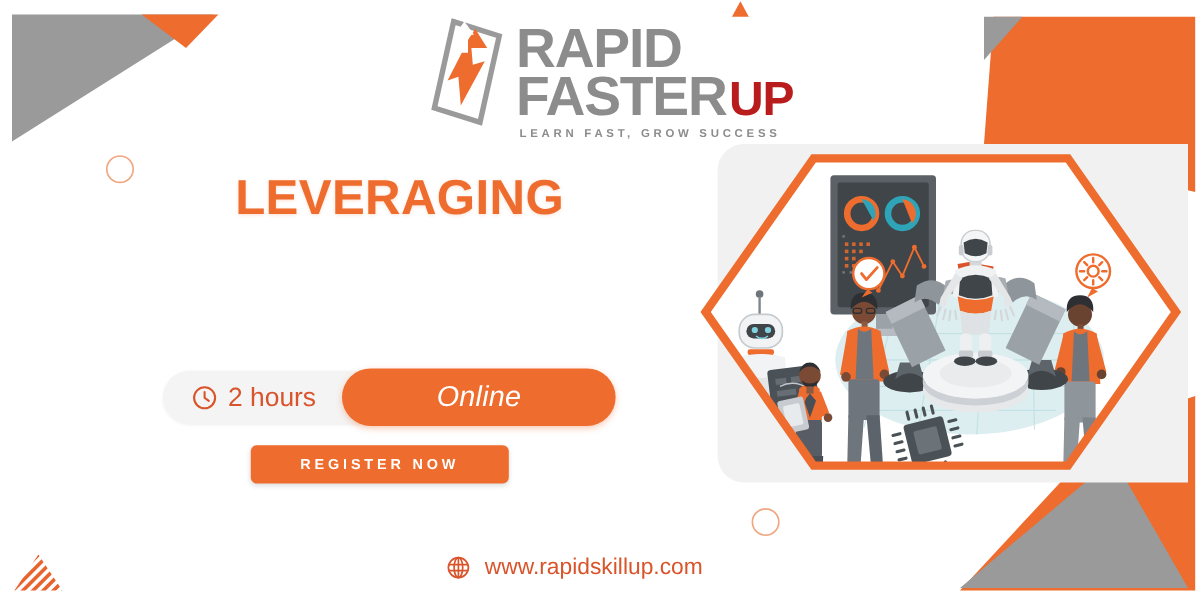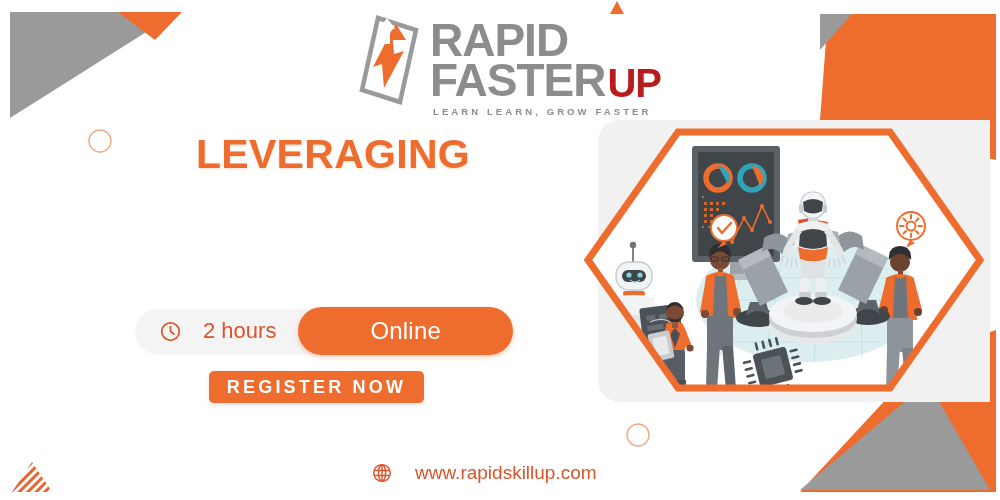--- a/index.html
+++ b/index.html
@@ -40,66 +40,67 @@
   #logo-up-arrow { position:absolute; left:20px; top:2px; }
   #logo-i-arrow { position:absolute; right:36px; top:-14px; }
   #logo-tagline {
     font-size:9.5px; font-weight:bold; color:#8C8C8C;
     letter-spacing:3.1px; margin-top:7px; padding-left:3px;
     white-space:nowrap;
   }
 
   
   #headline {
-    position:absolute; left:118px; top:132px; width:430px;
+    position:absolute; left:118px; top:142px; width:430px;
     text-align:center; color:#EE6C2D;
     font-size:41px; font-weight:bold; line-height:1.12;
     letter-spacing:0.3px; text-transform:uppercase;
     text-shadow:0 1px 3px rgba(238,108,45,0.22);
   }
   #headline .hl-line { display:block; }
 
   
   #info-pill {
     position:absolute; left:136px; top:309px;
     height:44px; width:375px;
     background:#F4F4F4; border-radius:24px;
     display:flex; align-items:stretch;
     box-shadow:0 1px 3px rgba(0,0,0,0.07);
   }
   #pill-duration {
-    display:flex; align-items:center; gap:22px;
+    display:flex; align-items:center; gap:9px;
     padding:0 22px 0 24px; color:#D9542A;
     font-size:22px; font-weight:normal; white-space:nowrap;
   }
   #clock-icon { width:21px; height:21px; flex:none; display:block; }
   #pill-mode {
     flex:1; margin:-2px -2px -2px 0;
     background:#EE6C2D; border-radius:24px;
     display:flex; align-items:center; justify-content:center;
     color:#ffffff; font-size:24px; letter-spacing:0.2px;
     box-shadow:0 2px 5px rgba(238,108,45,0.35);
+    font-style:italic;
   }
 
   
   #cta-button {
     position:absolute; left:209px; top:371px;
     width:215px; height:32px;
     background:#EE6C2D; border-radius:5px; border:none;
-    color:#ffffff; font-size:18px; font-weight:bold;
+    color:#ffffff; font-size:12px; font-weight:bold;
     letter-spacing:3.2px; cursor:pointer;
     display:flex; align-items:center; justify-content:center;
     box-shadow:0 2px 4px rgba(0,0,0,0.13);
     font-family:"Liberation Sans", sans-serif;
   }
 
   
   #website {
     position:absolute; left:372px; top:462px;
-    display:flex; align-items:center; gap:23px;
+    display:flex; align-items:center; gap:12px;
     color:#D9542A; font-size:19px;
   }
   #globe-icon { width:20px; height:20px; flex:none; display:block; }
 
   
   #hex-art { position:absolute; left:560px; top:110px; width:430px; height:300px; }
   #hex-art svg { display:block; width:430px; height:300px; }
 </style>
 </head>
 <body>
@@ -146,21 +147,21 @@
           <polygon points="8,1 15,14 1,14" fill="#EE6C2D"></polygon>
         </svg>
       </div>
       <div class="logo-row">
         <span id="logo-skill">FASTER</span>
         <span id="logo-up">UP</span>
         <svg id="logo-up-arrow" width="18" height="30" viewBox="0 0 18 30" xmlns="http://www.w3.org/2000/svg">
           <polygon points="9,2 17,13 12,13 12,28 6,28 6,13 1,13" fill="#ffffff"></polygon>
         </svg>
       </div>
-      <div id="logo-tagline">LEARN LEARN, GROW FASTER</div>
+      <div id="logo-tagline">LEARN FAST, GROW SUCCESS</div>
     </div>
   </div>
 
   <h1 id="headline">
     <span class="hl-line">LEVERAGING</span>
   </h1>
 
   <div id="info-pill">
     <div id="pill-duration">
       <svg id="clock-icon" viewBox="0 0 24 24" xmlns="http://www.w3.org/2000/svg">

